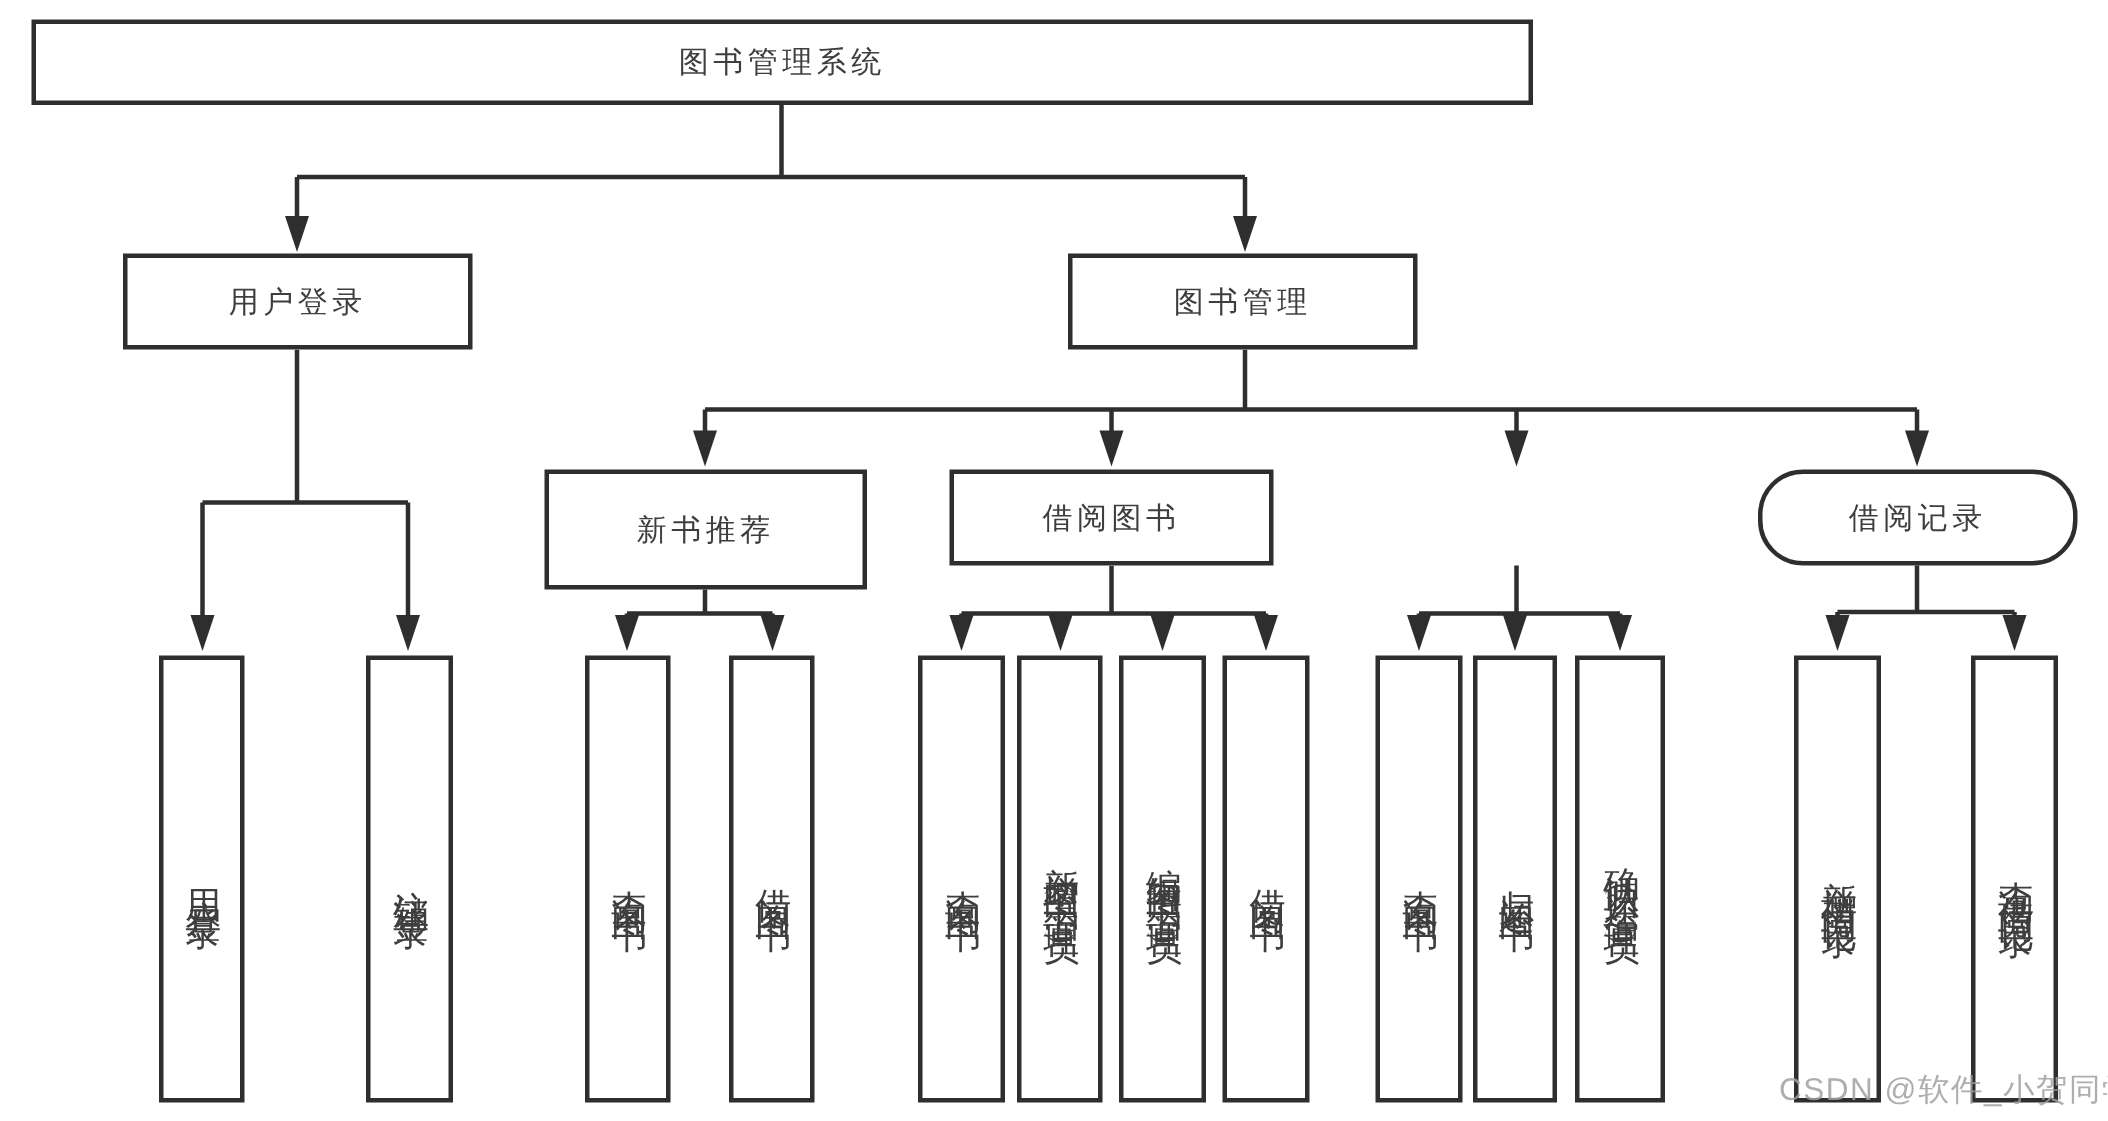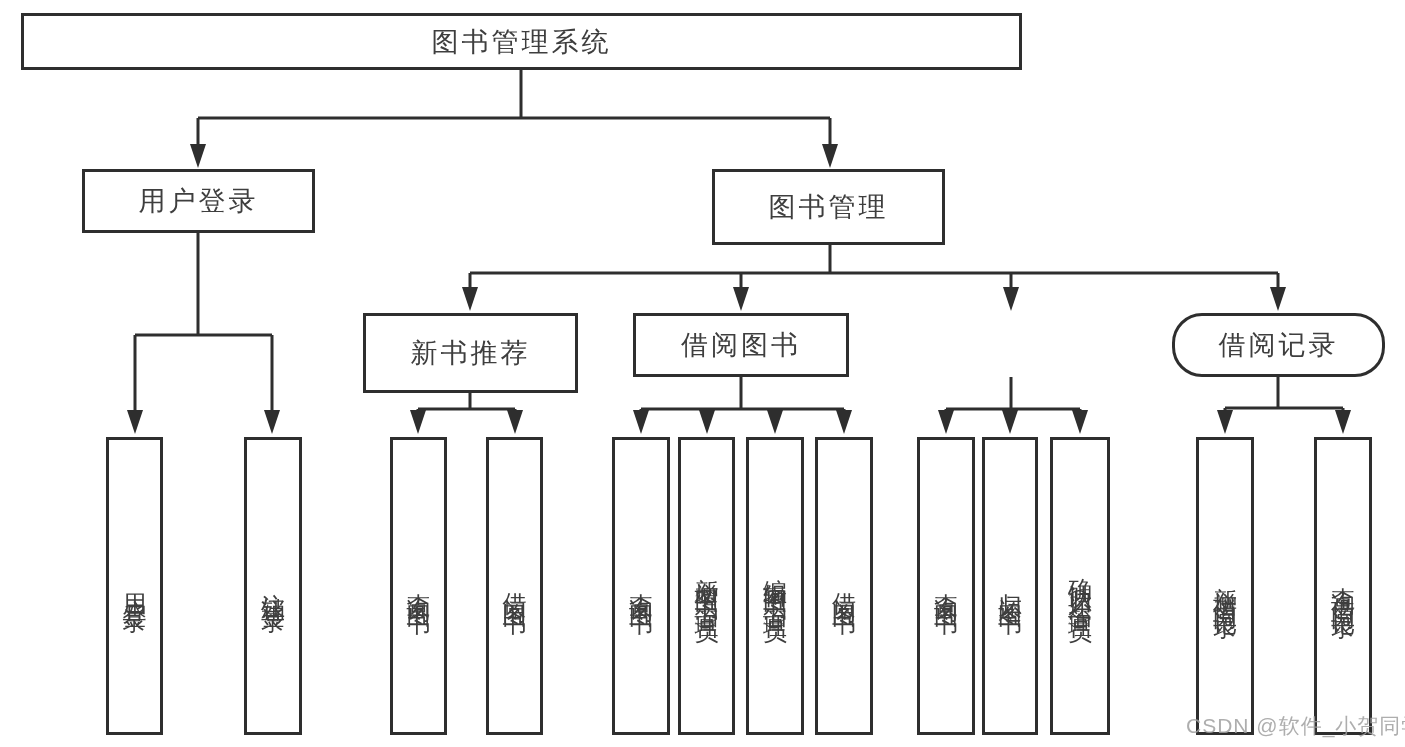--- a/index.html
+++ b/index.html
@@ -17,21 +17,21 @@
     box-sizing: border-box;
     background: #ffffff;
     border: 3px solid #2e2e2e;
     display: flex;
     align-items: center;
     justify-content: center;
     color: #3e3e3e;
     z-index: 2;
   }
   .node .lbl {
-    font-size: 27px;
+    font-size: 20px;
     letter-spacing: 3px;
     white-space: nowrap;
     color: #3e3e3e;
   }
   .node .lbl.v {
     writing-mode: vertical-rl;
     text-orientation: mixed;
     font-size: 24px;
     letter-spacing: 6px;
     white-space: normal;
@@ -88,21 +88,21 @@
     </g>
   </svg>
 
   <div class="node" style="left:21px; top:13px; width:1001px; height:57px;">
     <span class="lbl">图书管理系统</span>
   </div>
 
   <div class="node" style="left:82px; top:169px; width:233px; height:64px;">
     <span class="lbl">用户登录</span>
   </div>
-  <div class="node" style="left:712px; top:169px; width:233px; height:76px;">
+  <div class="node" style="left:712px; top:169px; width:233px; height:64px;">
     <span class="lbl">图书管理</span>
   </div>
 
   <div class="node" style="left:363px; top:313px; width:215px; height:80px;">
     <span class="lbl">新书推荐</span>
   </div>
   <div class="node" style="left:633px; top:313px; width:216px; height:64px;">
     <span class="lbl">借阅图书</span>
   </div>
   <div class="node" style="left:1172px; top:313px; width:213px; height:64px;border-radius:30px;">

